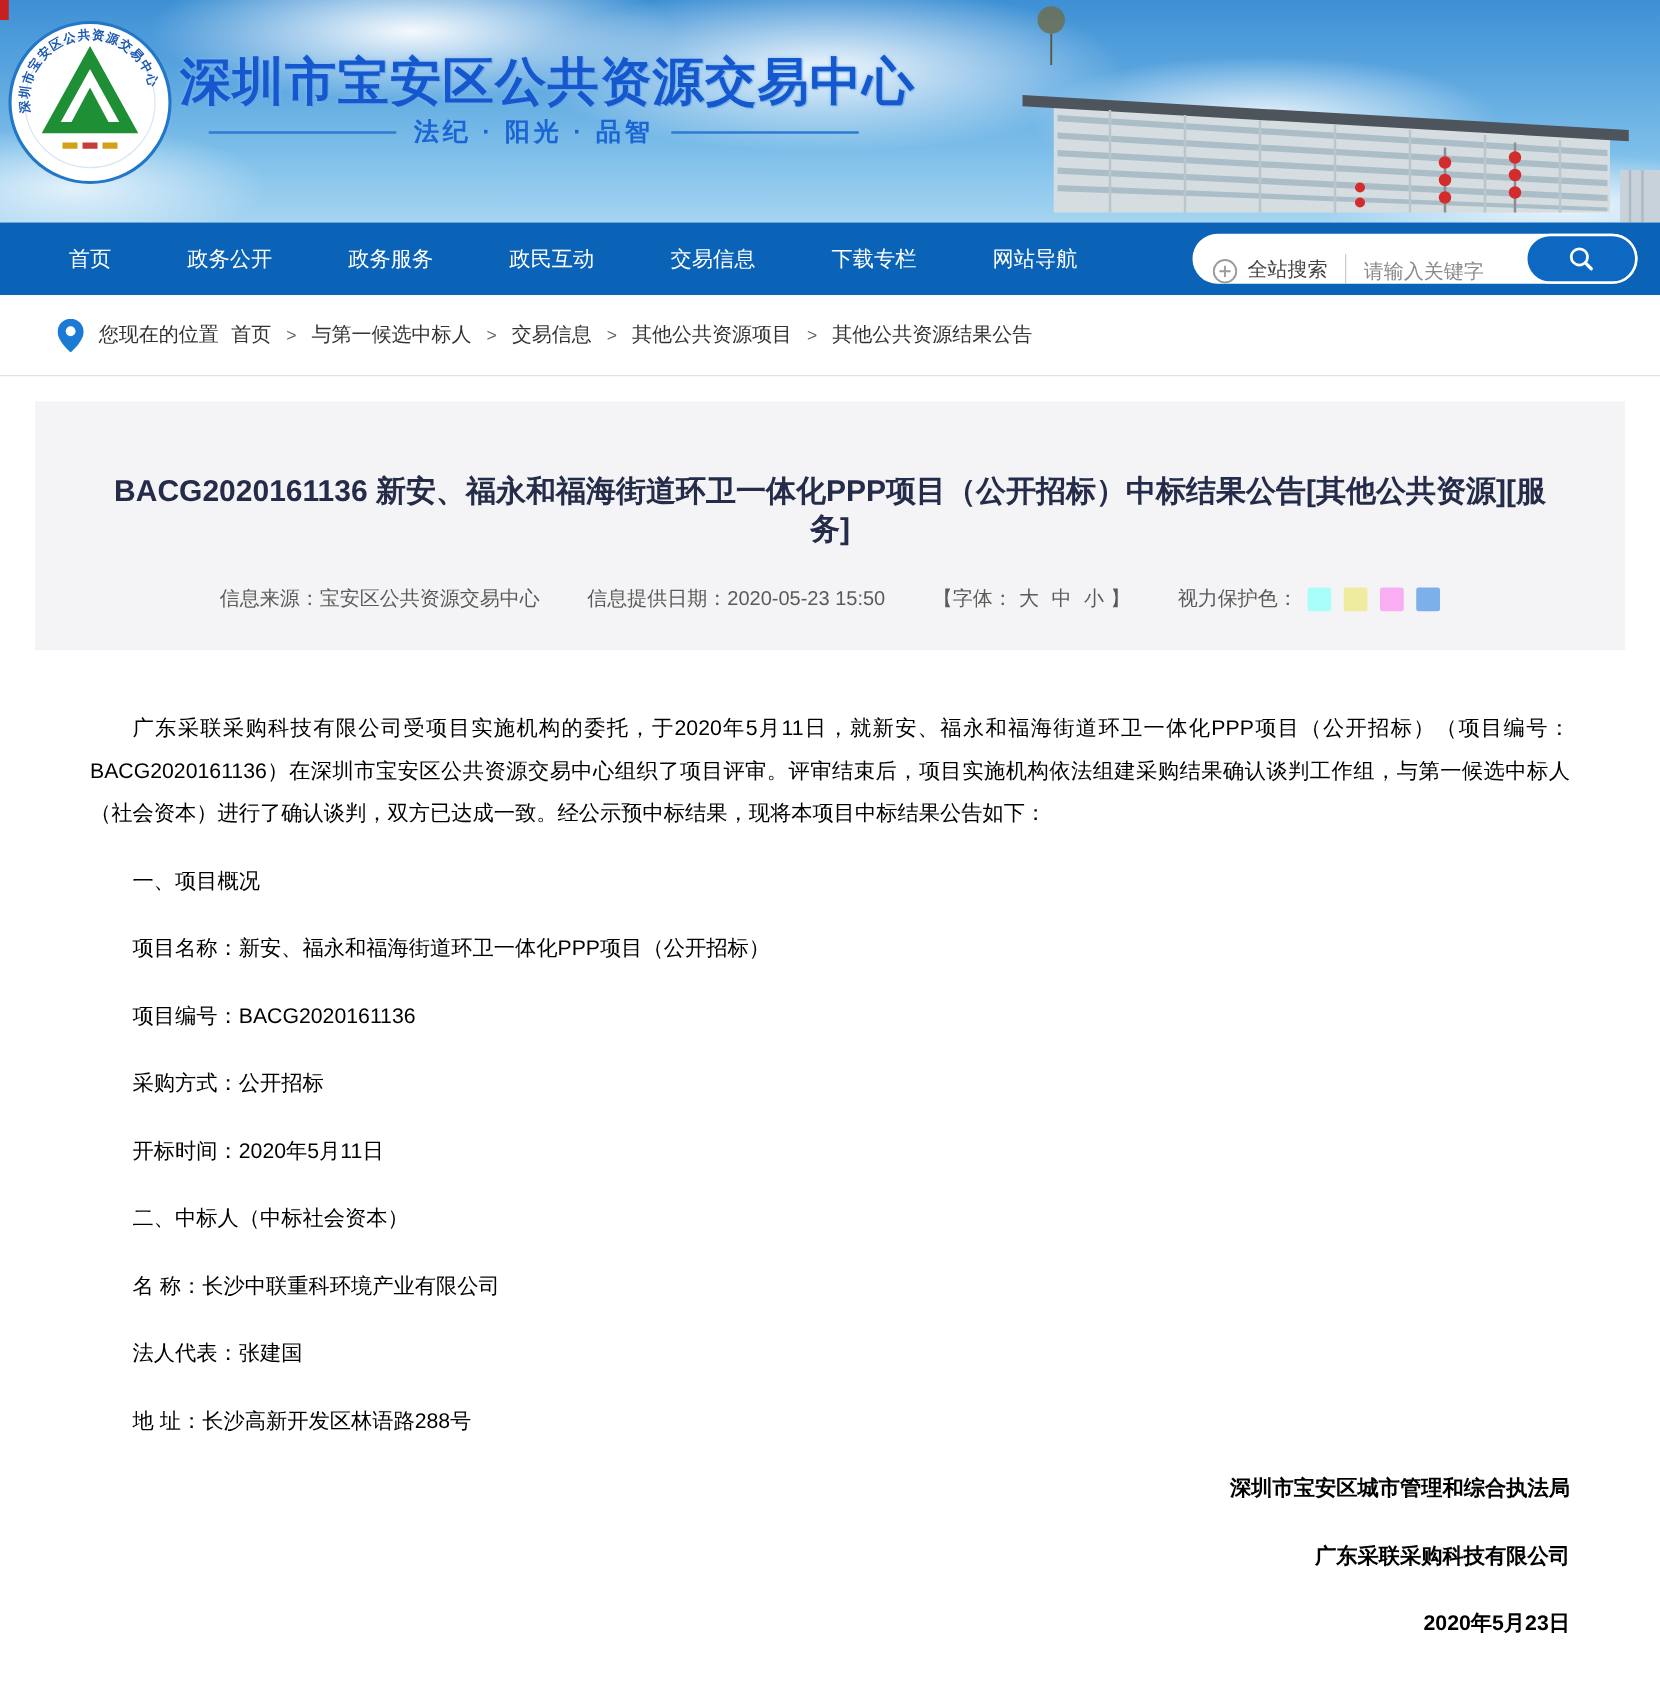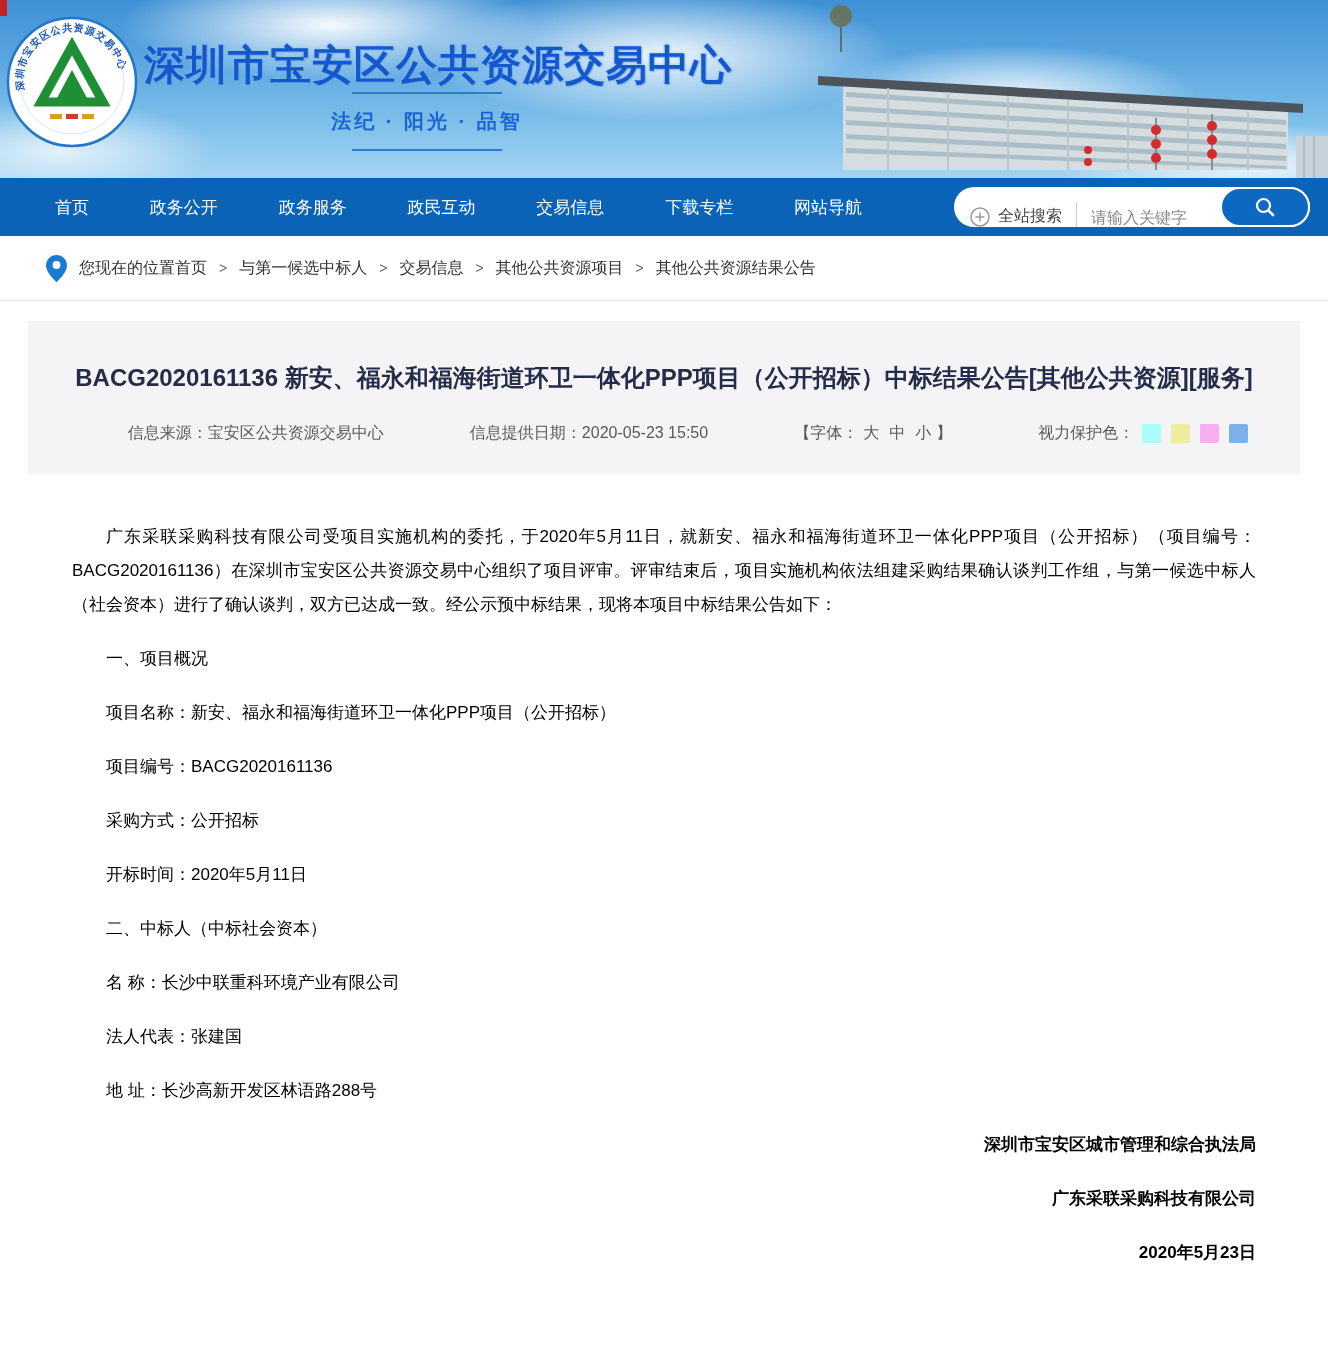--- a/index.html
+++ b/index.html
@@ -22,21 +22,21 @@
   .banner-balloon { position:absolute; left:828px; top:4px; width:26px; height:50px; }
   .logo-badge { position:absolute; left:6px; top:16px; width:132px; height:132px; cursor:pointer; }
   .site-title {
     position:absolute; left:144px; top:38px;
     font-size:41px; font-weight:900; letter-spacing:1px;
     color:#1557cd; text-shadow:0 0 3px rgba(130,190,245,.9), 1px 1px 0 rgba(90,150,220,.6);
     white-space:nowrap;
   }
   .site-slogan-row {
     position:absolute; left:144px; top:92px; width:566px;
-    display:flex; align-items:center; justify-content:center; gap:14px;flex-direction:column;
+    display:flex; align-items:center; justify-content:center; gap:14px;
   }
   .slogan-line { height:2px; width:150px; background:#2f7bd2; }
   .site-slogan { font-size:20px; font-weight:bold; color:#1b64d4; letter-spacing:3px; white-space:nowrap; }
 
   
   .navbar { position:relative; height:58px; background:#0b63b7; }
   .nav-list { display:flex; justify-content:space-between; align-items:center; height:58px;
               width:862px; margin:0; padding:0 0 0 55px; list-style:none; }
   .nav-item { color:#fff; font-size:17px; cursor:pointer; white-space:nowrap; }
   .search-pill {
@@ -56,34 +56,34 @@
     background:#0d68c2; border:2px solid #fff; border-radius:20px;
     display:flex; align-items:center; justify-content:center; cursor:pointer;
   }
 
   
   .breadcrumb-row {
     height:65px; background:#fff; border-bottom:1px solid #e3e3e3;
     display:flex; align-items:center; padding-left:46px; font-size:16px; color:#333;
   }
   .pin-icon { width:21px; height:27px; margin-right:12px; flex:0 0 auto; }
-  .crumb-prefix { color:#333; }
+  .crumb-prefix { margin-right:10px; color:#333; }
   .crumb-link { color:#333; cursor:pointer; }
   .crumb-sep { color:#666; margin:0 12px; font-size:14px; }
 
   
   .title-panel { margin:20px 28px 0; background:#f4f4f6; padding:42px 40px 30px; }
   .article-title {
-    text-align:center; font-size:24px; font-weight:bold; color:#252c4a; line-height:30px; margin:0;
+    text-align:center; font-size:24px; font-weight:bold; color:#252c4a; line-height:30px; margin:16px;
   }
   .meta-row {
     margin-top:30px; display:flex; justify-content:center; align-items:center;
     font-size:16px; color:#5a5a5a; gap:38px; white-space:nowrap;
   }
-  .meta-item { display:flex; align-items:center;margin-left:48px; }
+  .meta-item { display:flex; align-items:center; }
   .font-size-btn { cursor:pointer; margin:0 5px; color:#5a5a5a; }
   .eye-swatches { display:flex; gap:10px; margin-left:8px; }
   .eye-swatch { width:19px; height:19px; border-radius:2px; cursor:pointer; display:inline-block; }
 
   
   .article-body { padding:26px 44px 30px; margin:0 28px; }
   .article-body p { font-size:17px; line-height:34px; margin:20px 0; color:#000000; }
   p.para-indent { text-indent:2em; text-align:justify; }
   p.para-label { text-indent:2em; }
   p.para-right { text-align:right; text-indent:0;font-weight:bold; }

